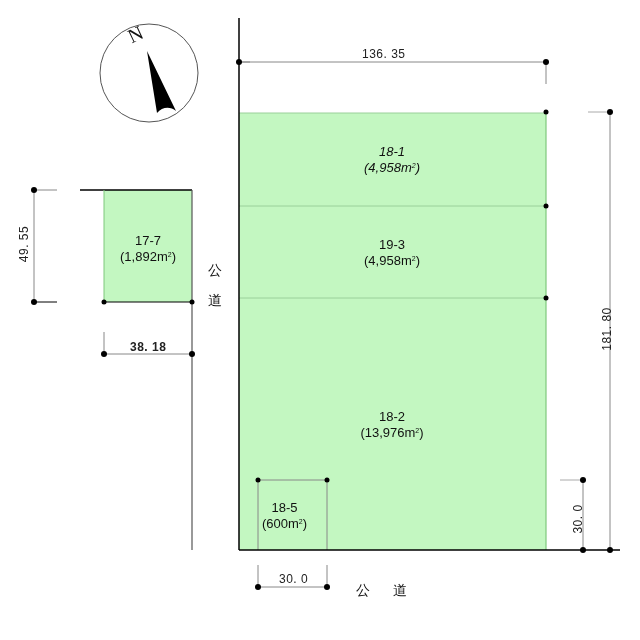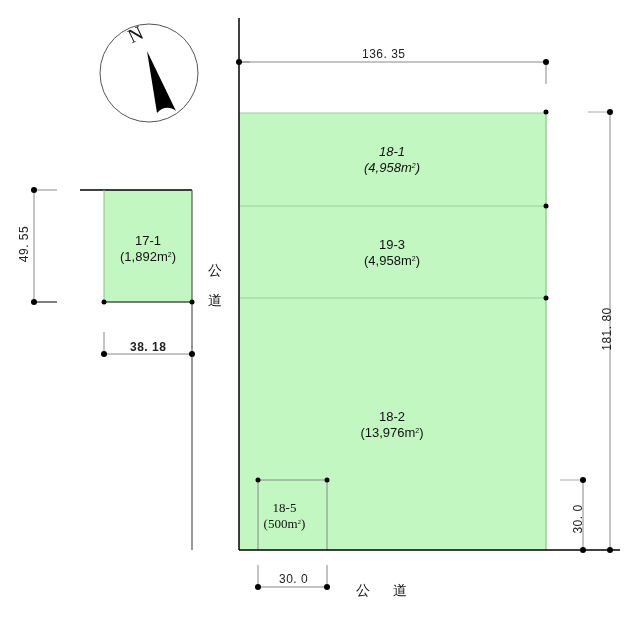--- a/index.html
+++ b/index.html
@@ -94,26 +94,26 @@
   <div>(<span>4,958</span><span>m</span><span class="sup">2</span>)</div>
 </div>
 <div class="lbl" style="left:352px;top:237px;width:80px;">
   <div>19-3</div>
   <div>(<span>4,958</span><span>m</span><span class="sup">2</span>)</div>
 </div>
 <div class="lbl" style="left:346px;top:409px;width:92px;">
   <div>18-2</div>
   <div>(<span>13,976</span><span>m</span><span class="sup">2</span>)</div>
 </div>
-<div class="lbl" style="left:258px;top:500px;width:53px;font-family:Liberation Serif, serif;">
+<div class="lbl" style="left:258px;top:500px;width:53px;">
   <div>18-5</div>
-  <div>(<span>500</span><span>m</span><span class="sup">2</span>)</div>
+  <div>(<span>600</span><span>m</span><span class="sup">2</span>)</div>
 </div>
 <div class="lbl" style="left:108px;top:233px;width:80px;">
-  <div>17-1</div>
+  <div>17-7</div>
   <div>(<span>1,892</span><span>m</span><span class="sup">2</span>)</div>
 </div>
 
 <div class="dim" style="left:362px;top:47px;">136. 35</div>
 <div class="dim vert" style="left:577px;top:322px;width:60px;text-align:center;">181. 80</div>
 <div class="dim vert" style="left:553px;top:512px;width:50px;text-align:center;">30. 0</div>
 <div class="dim" style="left:279px;top:572px;">30. 0</div>
 <div class="dim vert" style="left:-6px;top:237px;width:60px;text-align:center;">49. 55</div>
 <div class="dim" style="left:130px;top:340px;font-weight:bold;">38. 18</div>
 

